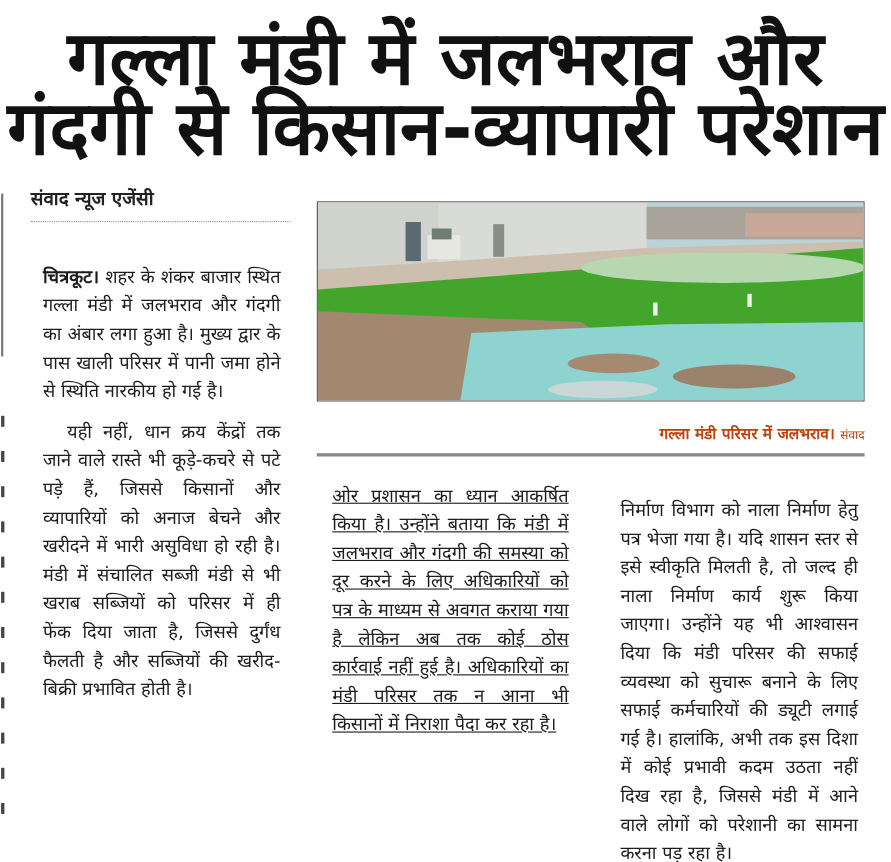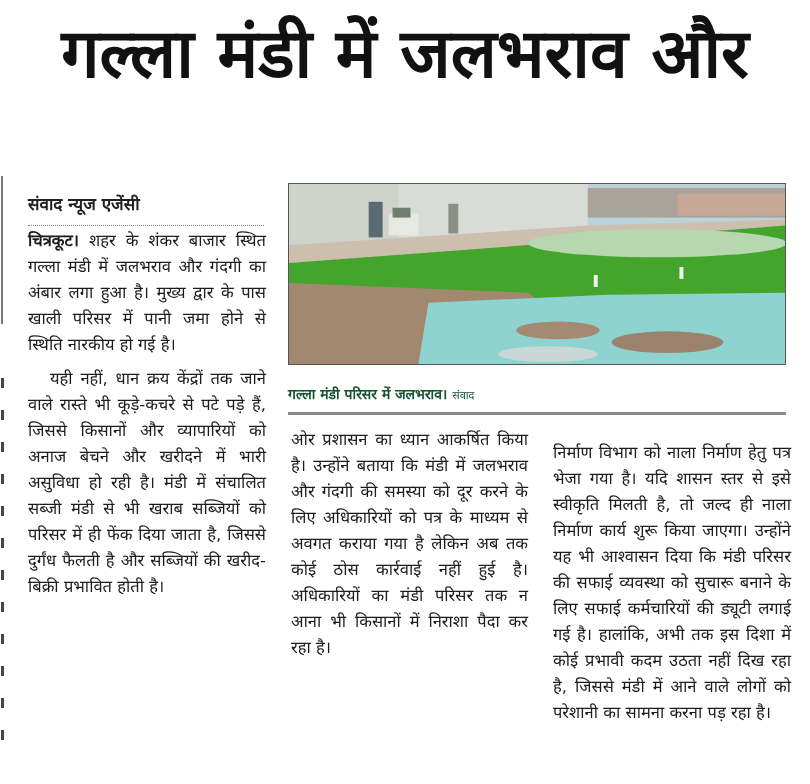--- a/index.html
+++ b/index.html
@@ -14,57 +14,58 @@
     .headline .line { display: block; font-size: 68px; line-height: 64px; white-space: nowrap; }
 
     .left-frame {
       position: absolute; left: 0; top: 176px; width: 3px; height: 148px;
       border-right: 2px solid #777;
     }
     .margin-ticks { position: absolute; left: 1px; top: 378px; width: 6px; }
     .margin-ticks span { display: block; width: 3px; height: 10px; background: #444; margin-bottom: 22px; }
 
     .byline {
-      position: absolute; left: 28px; top: 192px; width: 236px;
+      position: absolute; left: 28px; top: 168px; width: 236px;
       font-size: 17px; font-weight: bold; color: #222; padding-bottom: 10px;
       border-bottom: 1px dotted #888;
     }
 
     .col {
       position: absolute; font-family: "DejaVu Sans", sans-serif;
       font-size: 16.5px; line-height: 26px; color: #1c1c1c; text-align: justify;
     }
-    .col p { margin: 0; }
+    .col p { margin: 11px; }
     .col p.indent { text-indent: 22px; margin-top: 8px; }
     .col-1 { left: 28px; top: 228px; width: 238px; }
     .col-1 .dateline { font-weight: bold; }
-    .col-2 { left: 291px; top: 427px; width: 237px; }
+    .col-2 { left: 291px; top: 427px; width: 237px; text-decoration: underline; }
     .col-3 { left: 553px; top: 440px; width: 238px; }
 
     .photo {
       position: absolute; left: 288px; top: 183px; width: 498px; height: 182px;
       border: 1px solid #555; overflow: hidden;
     }
     .photo svg { display: block; width: 100%; height: 100%; }
 
     .caption {
-      position: absolute; left: 288px; top: 384px; width: 498px; text-align: left;
-      font-size: 14px; font-weight: bold; color: #14532d;
+      position: absolute; left: 288px; top: 384px; width: 498px; text-align: right;
+      font-size: 14px; font-weight: bold; color: #c2410c;
     }
     .caption .credit { font-size: 11px; font-weight: normal; }
 
     .rule {
       position: absolute; left: 288px; top: 412px; width: 498px; height: 3px; background: #8a8a8a;
     }
   </style>
 </head>
 <body>
 
 <h1 class="headline">
   <span class="line">गल्ला मंडी में जलभराव और</span>
+  <span class="line">गंदगी से किसान-व्यापारी परेशान</span>
 </h1>
 
 <div class="left-frame"></div>
 <div class="margin-ticks">
   <span></span>
     <span></span>
     <span></span>
     <span></span>
     <span></span>
     <span></span>

